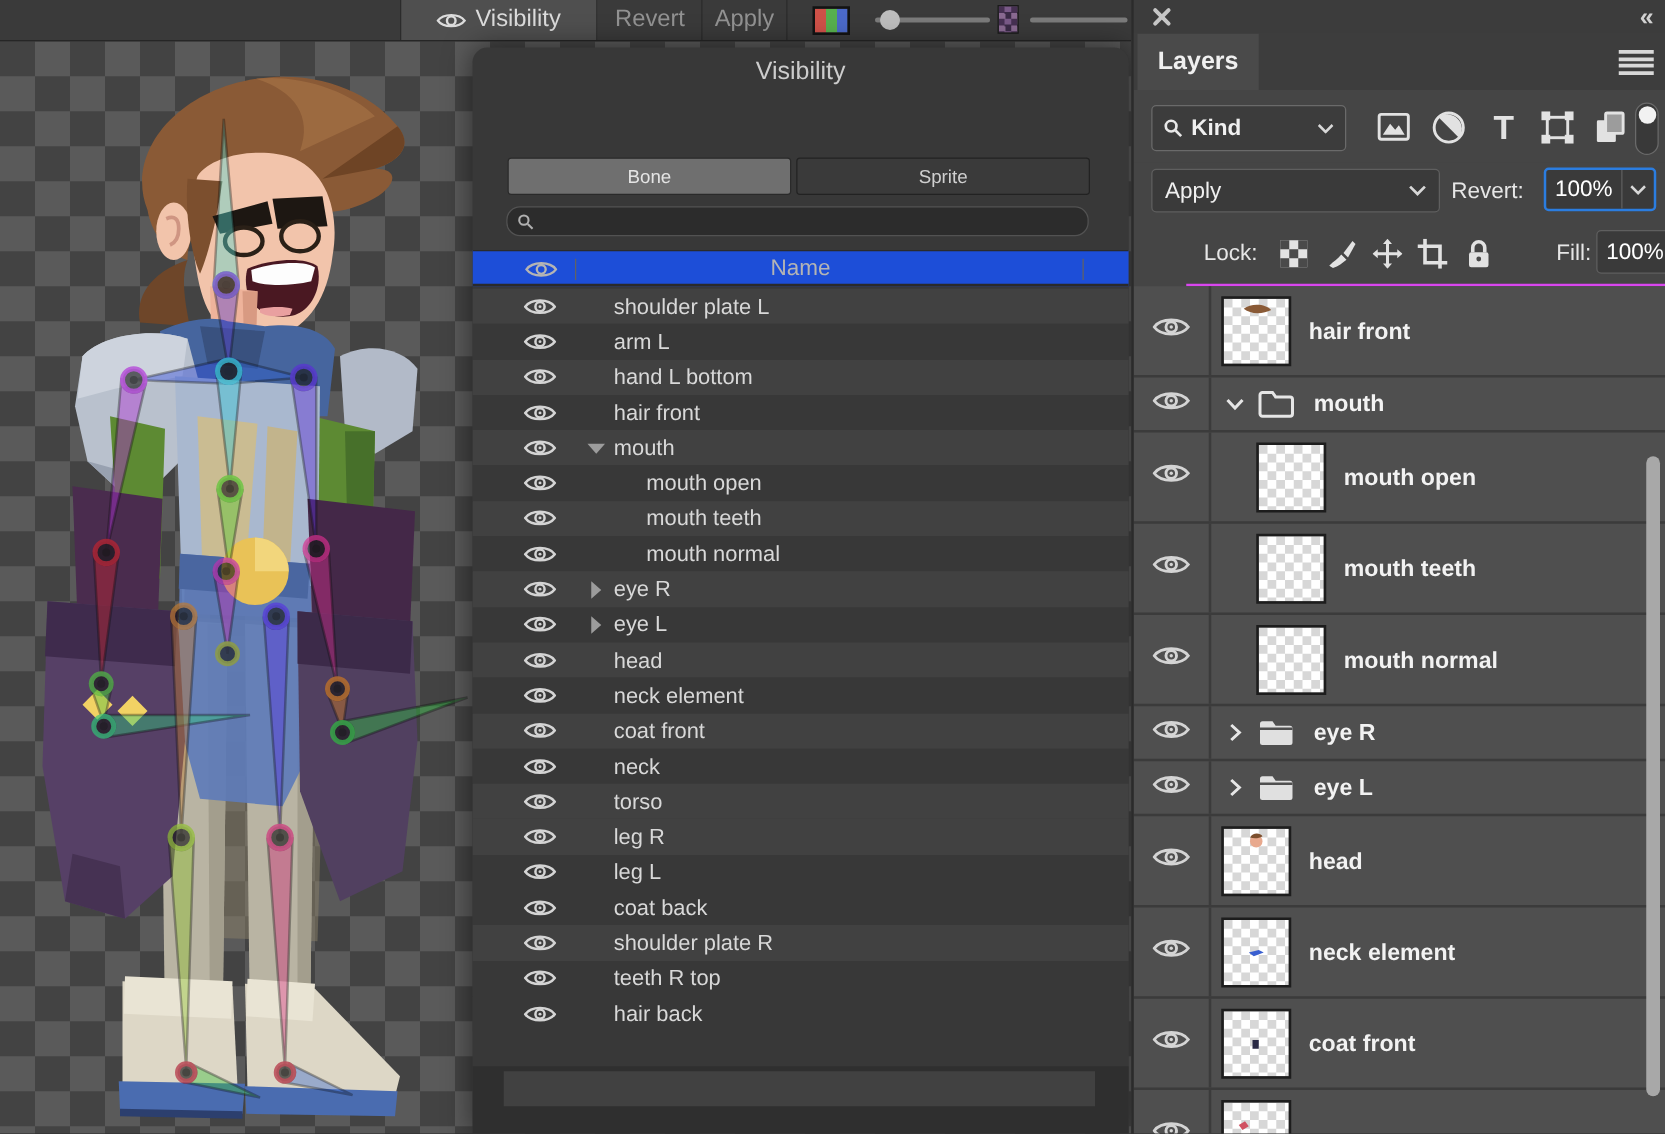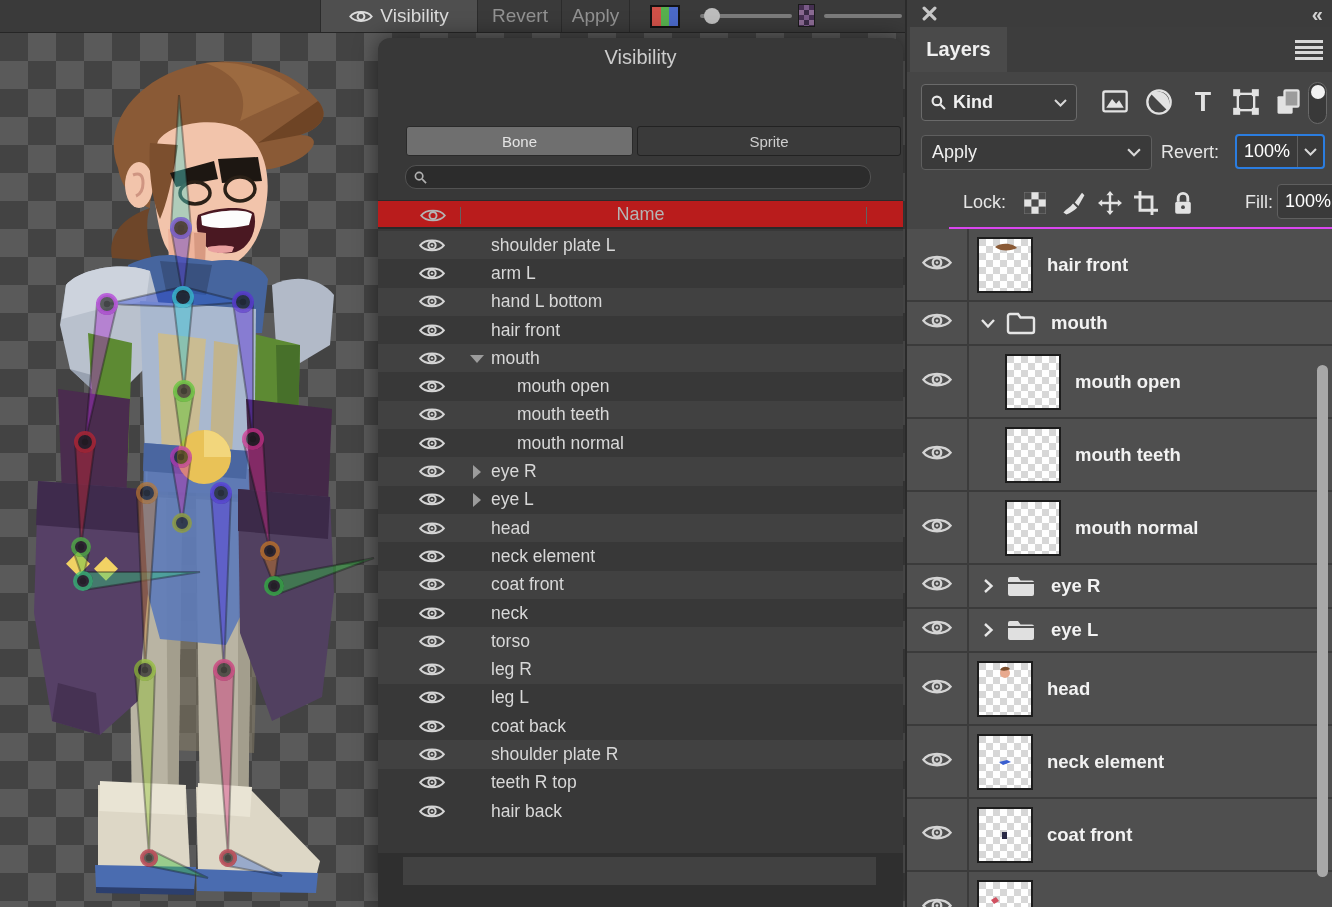--- a/index.html
+++ b/index.html
@@ -33,21 +33,21 @@
   .vp-slider-icon { position:absolute; width:28px; height:28px; }
   .vp-track { position:absolute; top:101px; height:4px; background:#646464; border-radius:2px; }
   .vp-knob { position:absolute; top:94px; width:17px; height:17px; border-radius:50%; background:#b2b2b2; }
   .vp-tab { position:absolute; top:88px; height:30px; display:flex; align-items:center; justify-content:center;
     font-size:15px; border-radius:3px; }
   .vp-tab.sel { background:#6f6f6f; border:1px solid #2a2a2a; color:#e4e4e4; }
   .vp-tab.unsel { background:#3a3a3a; border:1px solid #222222; color:#cfcfcf; }
   .vp-search { position:absolute; left:27px; top:127px; width:466px; height:24px; background:#2c2c2c;
     border:1px solid #525252; border-radius:11px; display:flex; align-items:center; padding-left:8px; gap:5px; }
   .vp-search input { background:transparent; border:none; outline:none; color:#ddd; font-size:15px; width:400px; font-family:inherit; }
-  .vp-header { position:absolute; left:0; top:162px; width:100%; height:29px; background:#b91c1c;
+  .vp-header { position:absolute; left:0; top:162px; width:100%; height:29px; background:#1d4ed8;
     border-top:1px solid #2b2b2b; border-bottom:2px solid #2a2a2a; display:flex; align-items:center; }
   .vp-header .hname { position:absolute; left:0; width:100%; text-align:center; color:#b4b4b4; font-size:18px; }
   .vp-header .hdiv { position:absolute; top:6px; width:1px; height:17px; background:#626262; }
   .vp-rows { position:absolute; left:0; top:193px; width:100%; }
   .vrow { display:flex; align-items:center; height:28.3px; }
   .vrow.odd { background:#414141; } .vrow.even { background:#383838; }
   .vrow .eye { width:26px; height:17px; margin-left:41px; flex:none; }
   .vrow .exp { width:16px; height:14px; margin-left:24px; flex:none; position:relative; }
   .exp .tri-down { position:absolute; left:1px; top:4px; border-left:7px solid transparent; border-right:7px solid transparent; border-top:8px solid #9c9c9c; }
   .exp .tri-right { position:absolute; left:4px; top:0; border-top:7px solid transparent; border-bottom:7px solid transparent; border-left:8px solid #9c9c9c; }
@@ -283,21 +283,21 @@
           <path d="M24 3 L11.5 14 A5 5 0 1 0 14.5 17.5 Z" fill="none" stroke="#d0d0d0" stroke-width="2"></path>
           <circle cx="9.5" cy="20" r="2.4" fill="none" stroke="#d0d0d0" stroke-width="1.6"></circle>
         </svg>
     </span>
     <div class="vp-track" style="left:302px;width:176px;"></div>
     <div class="vp-knob" style="left:380px;"></div>
 
     <div class="vp-tab sel" style="left:28px;width:227px;">
         <span>Bone</span>
       </div>
-    <div class="vp-tab unsel" style="left:259px;width:264px;">
+    <div class="vp-tab unsel" style="left:259px;width:235px;">
         <span>Sprite</span>
       </div>
 
     <div class="vp-search">
       <svg width="13" height="13" viewBox="0 0 14 14">
           <circle cx="5.5" cy="5.5" r="4" fill="none" stroke="#b0b0b0" stroke-width="1.8"></circle>
           <line x1="8.8" y1="8.8" x2="13" y2="13" stroke="#b0b0b0" stroke-width="1.8"></line>
         </svg>
       <input value="" style="">
     </div>

